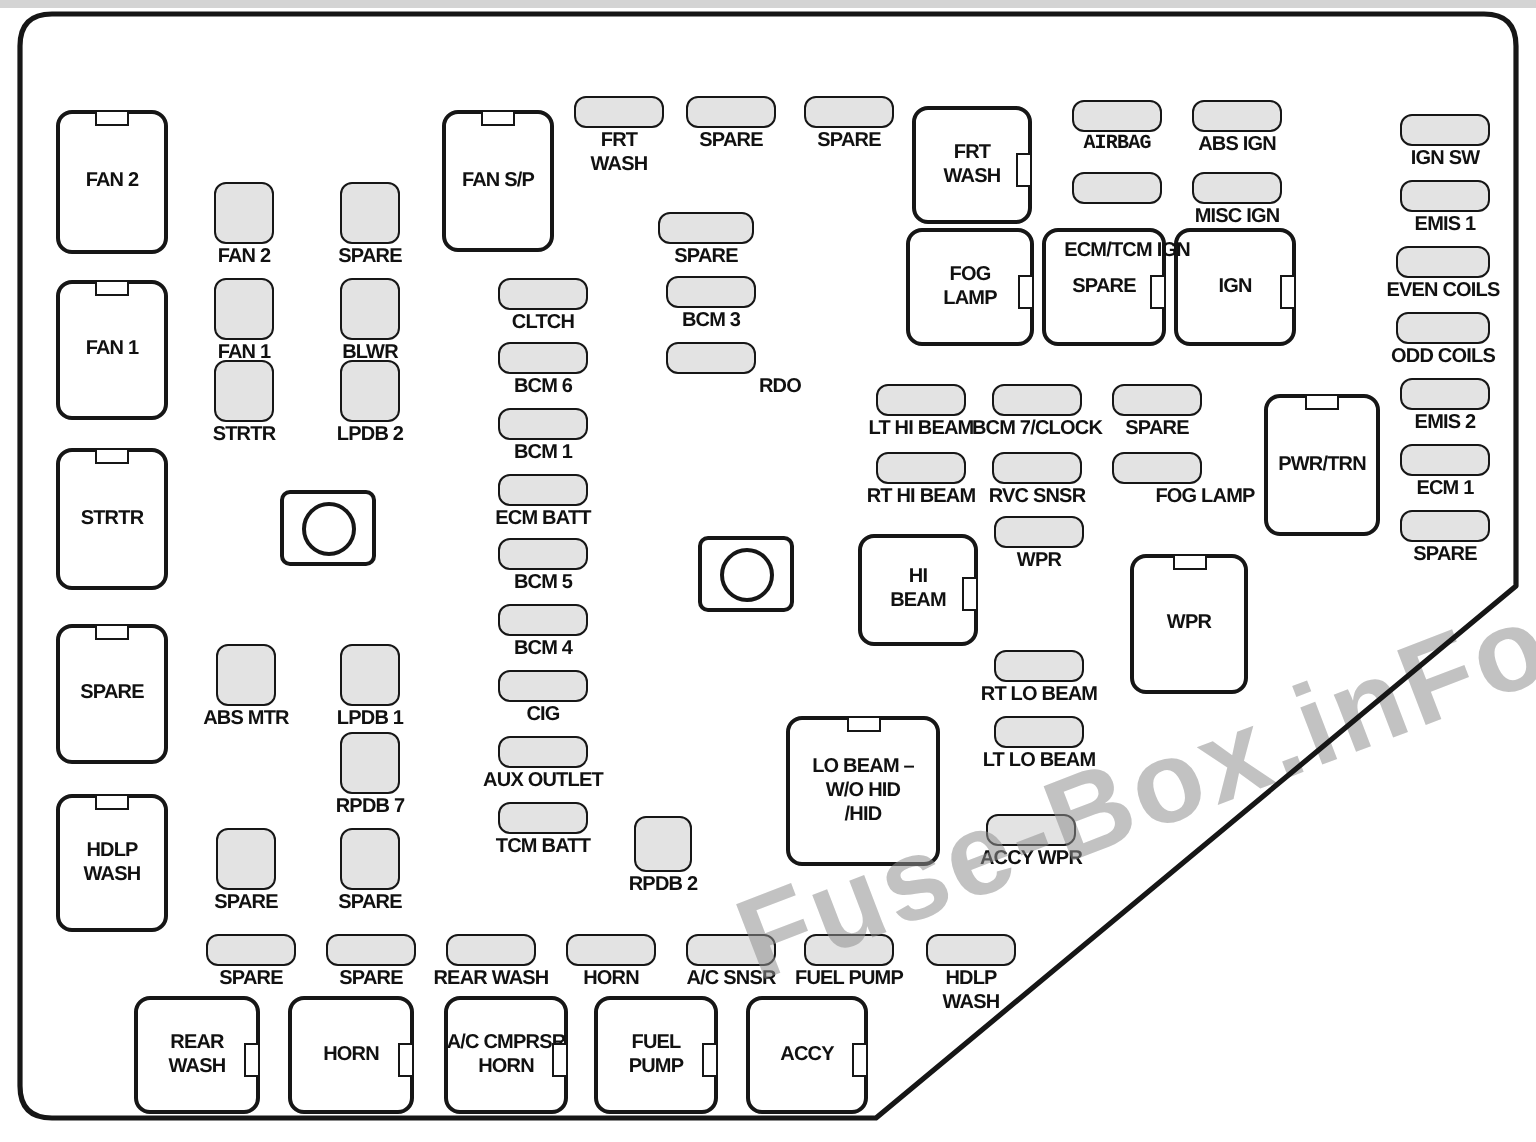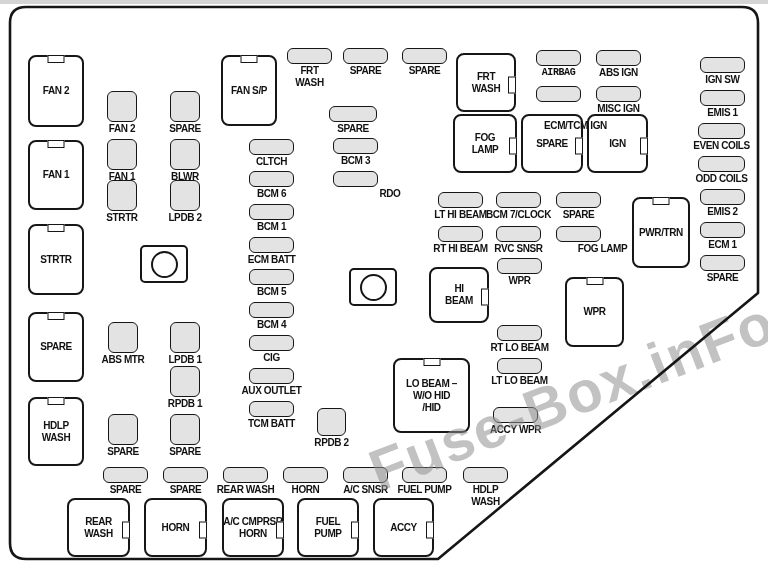--- a/index.html
+++ b/index.html
@@ -189,21 +189,21 @@
       <div class="sq" style="left: 108px; top: 322px; width: 30px; height: 31px;"></div>
       <div class="lbl" style="left: 78px; top: 354px; width: 90px;">
         <div>ABS MTR</div>
       </div>
       <div class="sq" style="left: 170px; top: 322px; width: 30px; height: 31px;"></div>
       <div class="lbl" style="left: 140px; top: 354px; width: 90px;">
         <div>LPDB 1</div>
       </div>
       <div class="sq" style="left: 170px; top: 366px; width: 30px; height: 31px;"></div>
       <div class="lbl" style="left: 140px; top: 398px; width: 90px;">
-        <div>RPDB 1</div>
+        <div>RPDB 7</div>
       </div>
       <div class="sq" style="left: 108px; top: 414px; width: 30px; height: 31px;"></div>
       <div class="lbl" style="left: 78px; top: 446px; width: 90px;">
         <div>SPARE</div>
       </div>
       <div class="sq" style="left: 170px; top: 414px; width: 30px; height: 31px;"></div>
       <div class="lbl" style="left: 140px; top: 446px; width: 90px;">
         <div>SPARE</div>
       </div>
       <div class="sq" style="left: 317px; top: 408px; width: 29px; height: 28px;"></div>
@@ -273,21 +273,21 @@
       </div>
       <div class="pill" style="left: 536px; top: 50px; width: 45px; height: 16px;"></div>
       <div class="lbl" style="left: 513.5px; top: 67px; width: 90px; font-family: Liberation Mono, monospace;">
         <div>AIRBAG</div>
       </div>
       <div class="pill" style="left: 596px; top: 50px; width: 45px; height: 16px;"></div>
       <div class="lbl" style="left: 573.5px; top: 67px; width: 90px;">
         <div>ABS IGN</div>
       </div>
       <div class="pill" style="left: 536px; top: 86px; width: 45px; height: 16px;"></div>
-      <div class="lbl" style="left: 513.5px; top: 120px; width: 100px; margin-left: 12px;">
+      <div class="lbl" style="left: 513.5px; top: 120px; width: 100px;">
         <div>ECM/TCM IGN</div>
       </div>
       <div class="pill" style="left: 596px; top: 86px; width: 45px; height: 16px;"></div>
       <div class="lbl" style="left: 573.5px; top: 103px; width: 90px;">
         <div>MISC IGN</div>
       </div>
       <div class="pill" style="left: 700px; top: 57px; width: 45px; height: 16px;"></div>
       <div class="lbl" style="left: 677.5px; top: 74px; width: 90px;">
         <div>IGN SW</div>
       </div>

